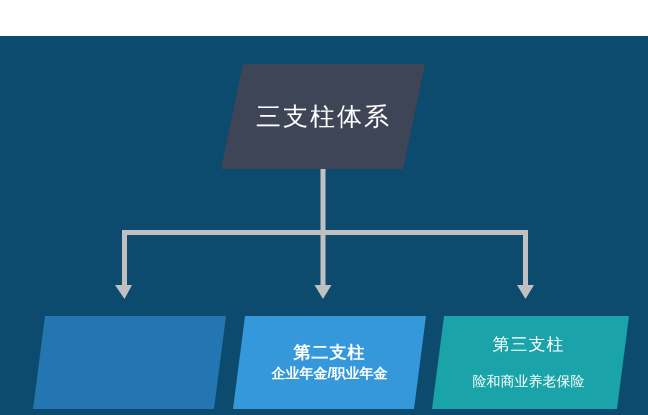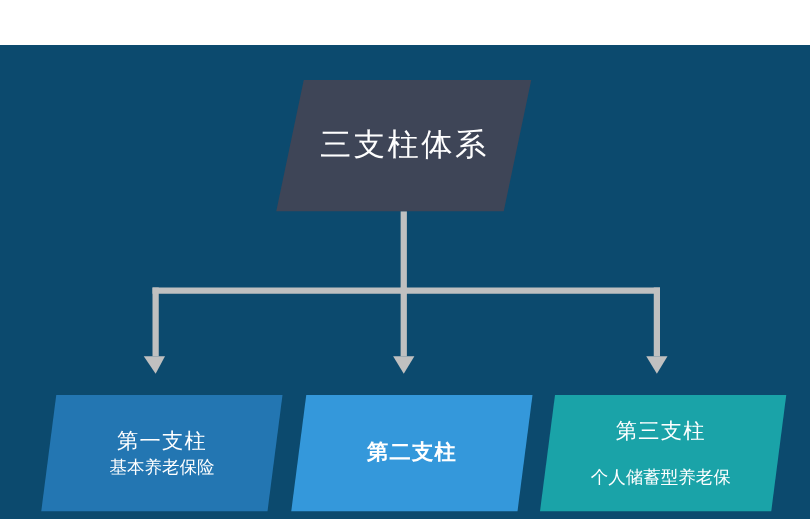--- a/index.html
+++ b/index.html
@@ -91,27 +91,24 @@
 
     <polygon points="45,280 226,280 214,373 33,373" fill="#2376b2"></polygon>
     <polygon points="245,280 426,280 414,373 233,373" fill="#3498db"></polygon>
     <polygon points="444,280 629,280 617,373 432,373" fill="#1aa3a8"></polygon>
   </svg>
 
   <div class="node-label root-label">
     <span>三支柱体系</span>
   </div>
 
-  <div class="node-label pillar-label" id="label-pillar-1">
-    <span class="title">第一支柱</span>
-    <span class="desc">基本养老保险</span>
-  </div>
 
   <div class="node-label pillar-label" id="label-pillar-2">
     <span class="title">第二支柱</span>
+    <span class="desc">企业年金/职业年金</span>
   </div>
 
   <div class="node-label pillar-label" id="label-pillar-3">
     <span class="title">第三支柱</span>
-    <span class="desc">个人储蓄型养老保</span>
+    <span class="desc">险和商业养老保险</span>
   </div>
 
 </div>
 
 </body></html>

